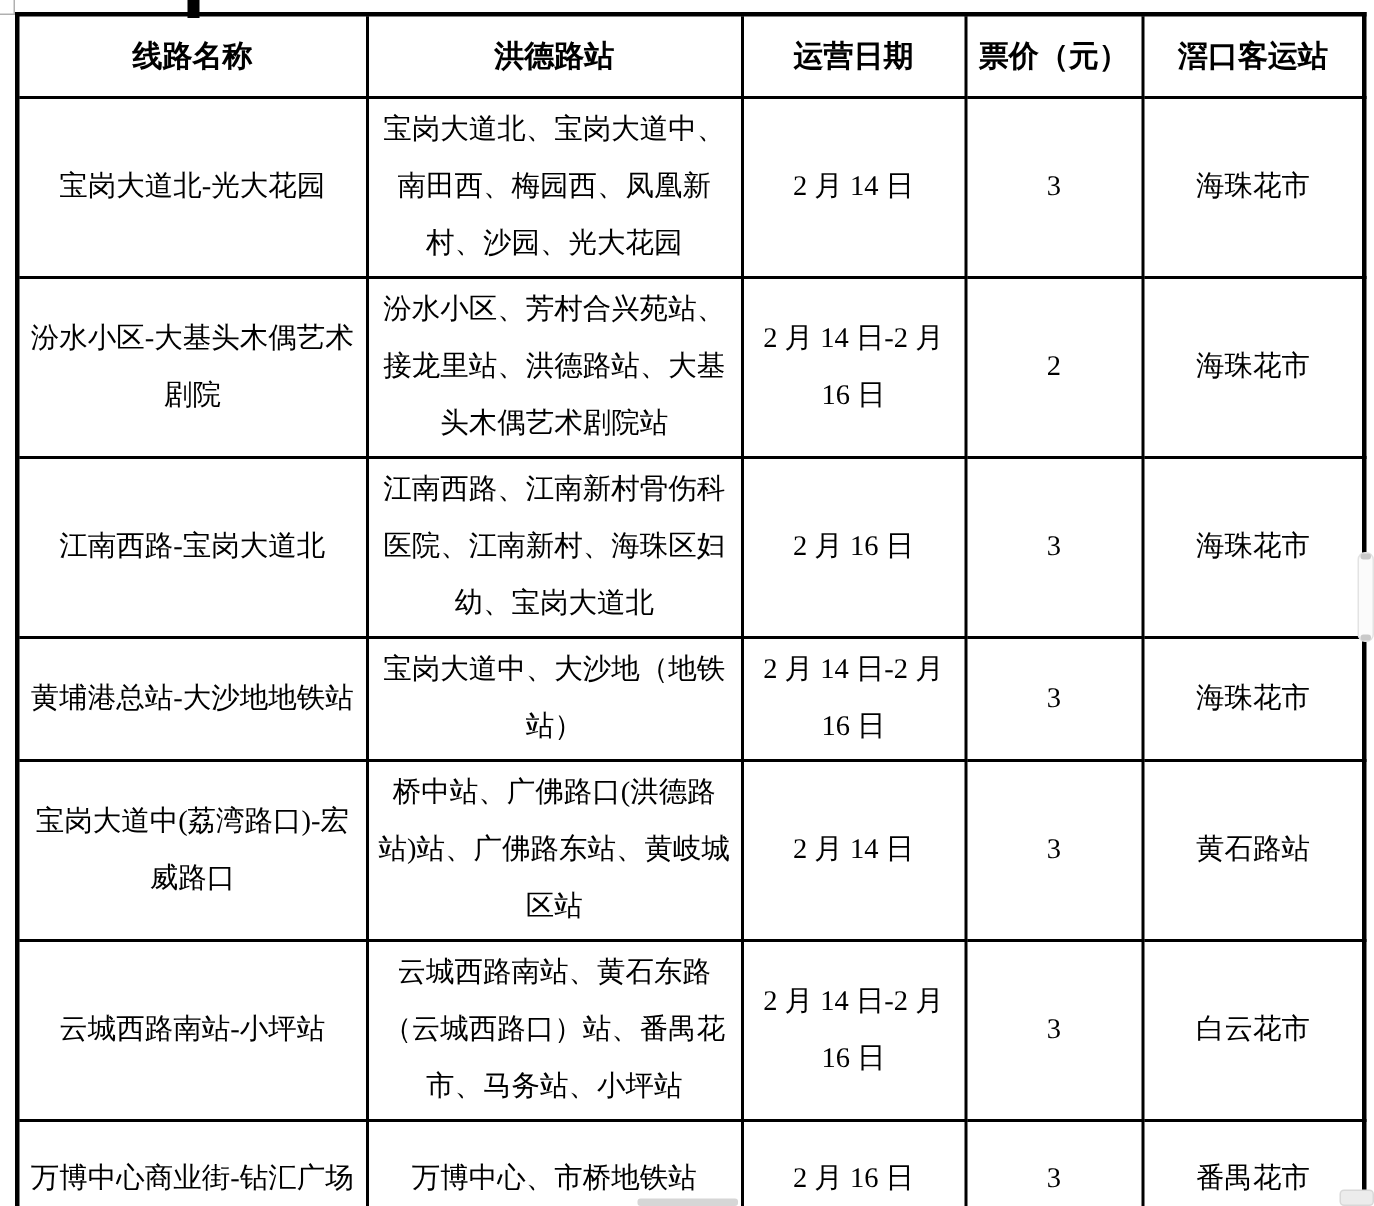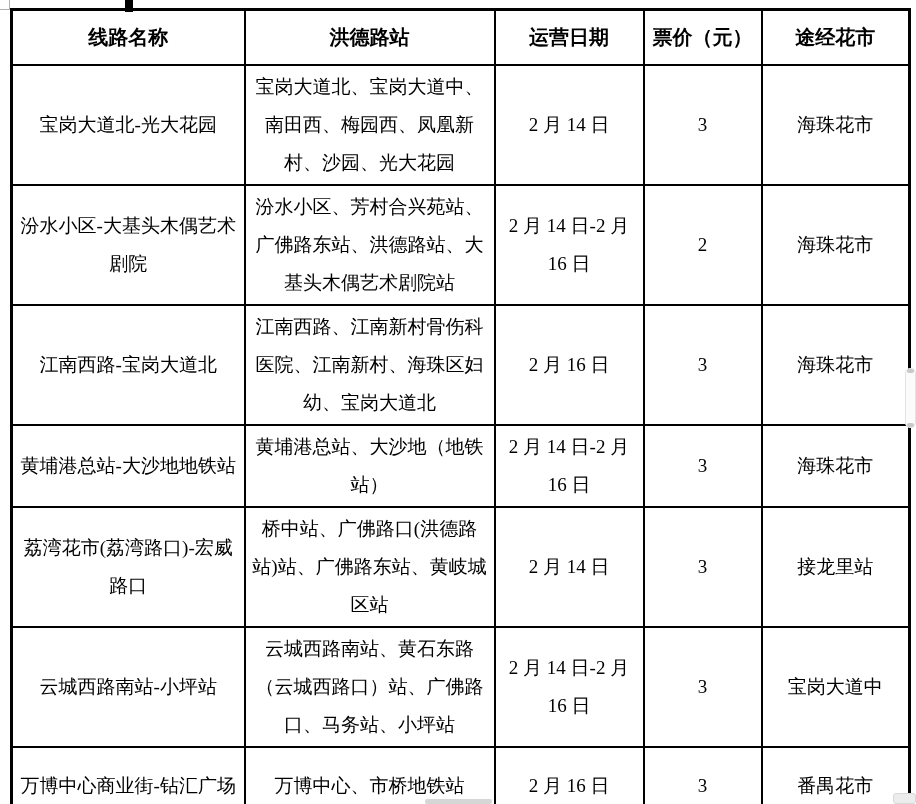--- a/index.html
+++ b/index.html
@@ -100,65 +100,65 @@
         <col style="width: 149px;">
         <col style="width: 118px;">
         <col style="width: 148px;">
       </colgroup>
     <thead>
       <tr id="header-row">
           <th>线路名称</th>
           <th>洪德路站</th>
           <th>运营日期</th>
           <th>票价（元）</th>
-          <th>途经花市</th>
+          <th>滘口客运站</th>
         </tr>
     </thead>
     <tbody id="table-body">
         <tr>
           <td>宝岗大道北-光大花园</td>
           <td>宝岗大道北、宝岗大道中、南田西、梅园西、凤凰新村、沙园、光大花园</td>
           <td>2 月 14 日</td>
           <td>3</td>
           <td>海珠花市</td>
         </tr>
         <tr>
           <td>汾水小区-大基头木偶艺术剧院</td>
-          <td>汾水小区、芳村合兴苑站、广佛路东站、洪德路站、大基头木偶艺术剧院站</td>
+          <td>汾水小区、芳村合兴苑站、接龙里站、洪德路站、大基头木偶艺术剧院站</td>
           <td>2 月 14 日-2 月 16 日</td>
           <td>2</td>
           <td>海珠花市</td>
         </tr>
         <tr>
           <td>江南西路-宝岗大道北</td>
           <td>江南西路、江南新村骨伤科医院、江南新村、海珠区妇幼、宝岗大道北</td>
           <td>2 月 16 日</td>
           <td>3</td>
           <td>海珠花市</td>
         </tr>
         <tr>
           <td>黄埔港总站-大沙地地铁站</td>
-          <td>黄埔港总站、大沙地（地铁站）</td>
+          <td>宝岗大道中、大沙地（地铁站）</td>
           <td>2 月 14 日-2 月 16 日</td>
           <td>3</td>
           <td>海珠花市</td>
         </tr>
         <tr>
-          <td>荔湾花市(荔湾路口)-宏威路口</td>
+          <td>宝岗大道中(荔湾路口)-宏威路口</td>
           <td>桥中站、广佛路口(洪德路站)站、广佛路东站、黄岐城区站</td>
           <td>2 月 14 日</td>
           <td>3</td>
-          <td>接龙里站</td>
+          <td>黄石路站</td>
         </tr>
         <tr>
           <td>云城西路南站-小坪站</td>
-          <td>云城西路南站、黄石东路（云城西路口）站、广佛路口、马务站、小坪站</td>
+          <td>云城西路南站、黄石东路（云城西路口）站、番禺花市、马务站、小坪站</td>
           <td>2 月 14 日-2 月 16 日</td>
           <td>3</td>
-          <td>宝岗大道中</td>
+          <td>白云花市</td>
         </tr>
         <tr>
           <td>万博中心商业街-钻汇广场</td>
           <td>万博中心、市桥地铁站</td>
           <td>2 月 16 日</td>
           <td>3</td>
           <td>番禺花市</td>
         </tr>
       </tbody>
   </table>

